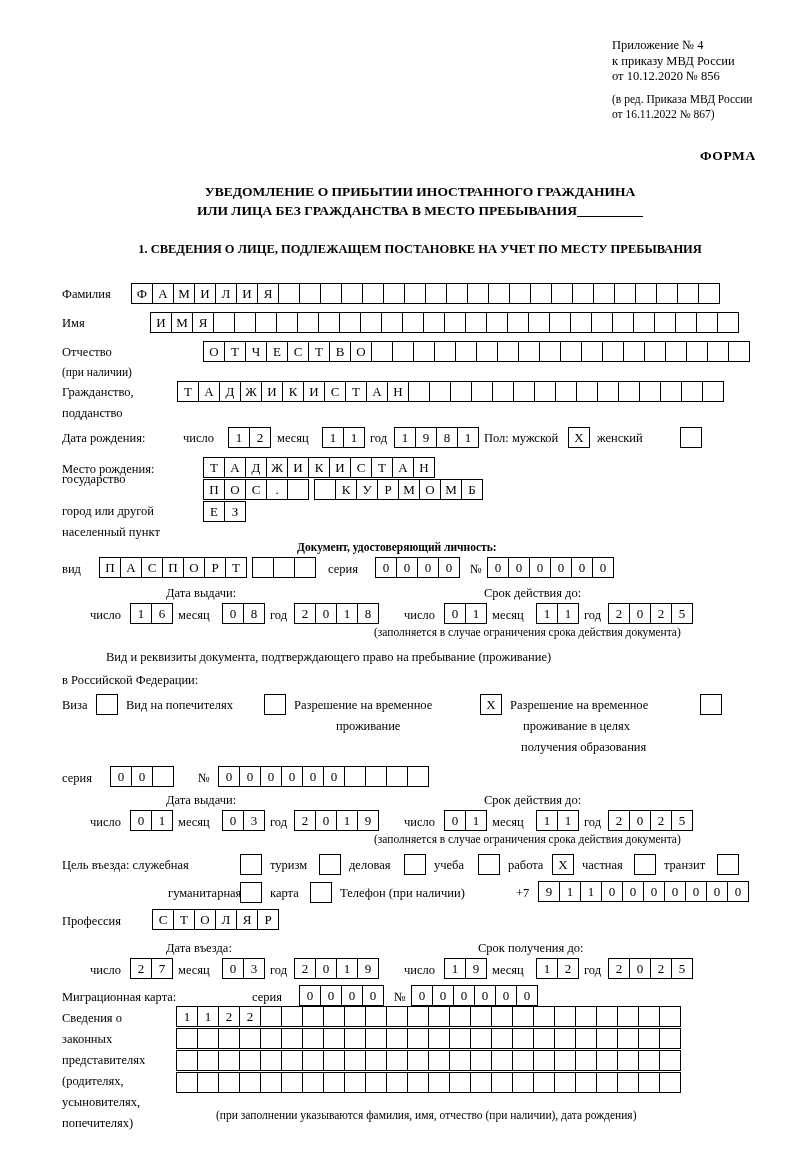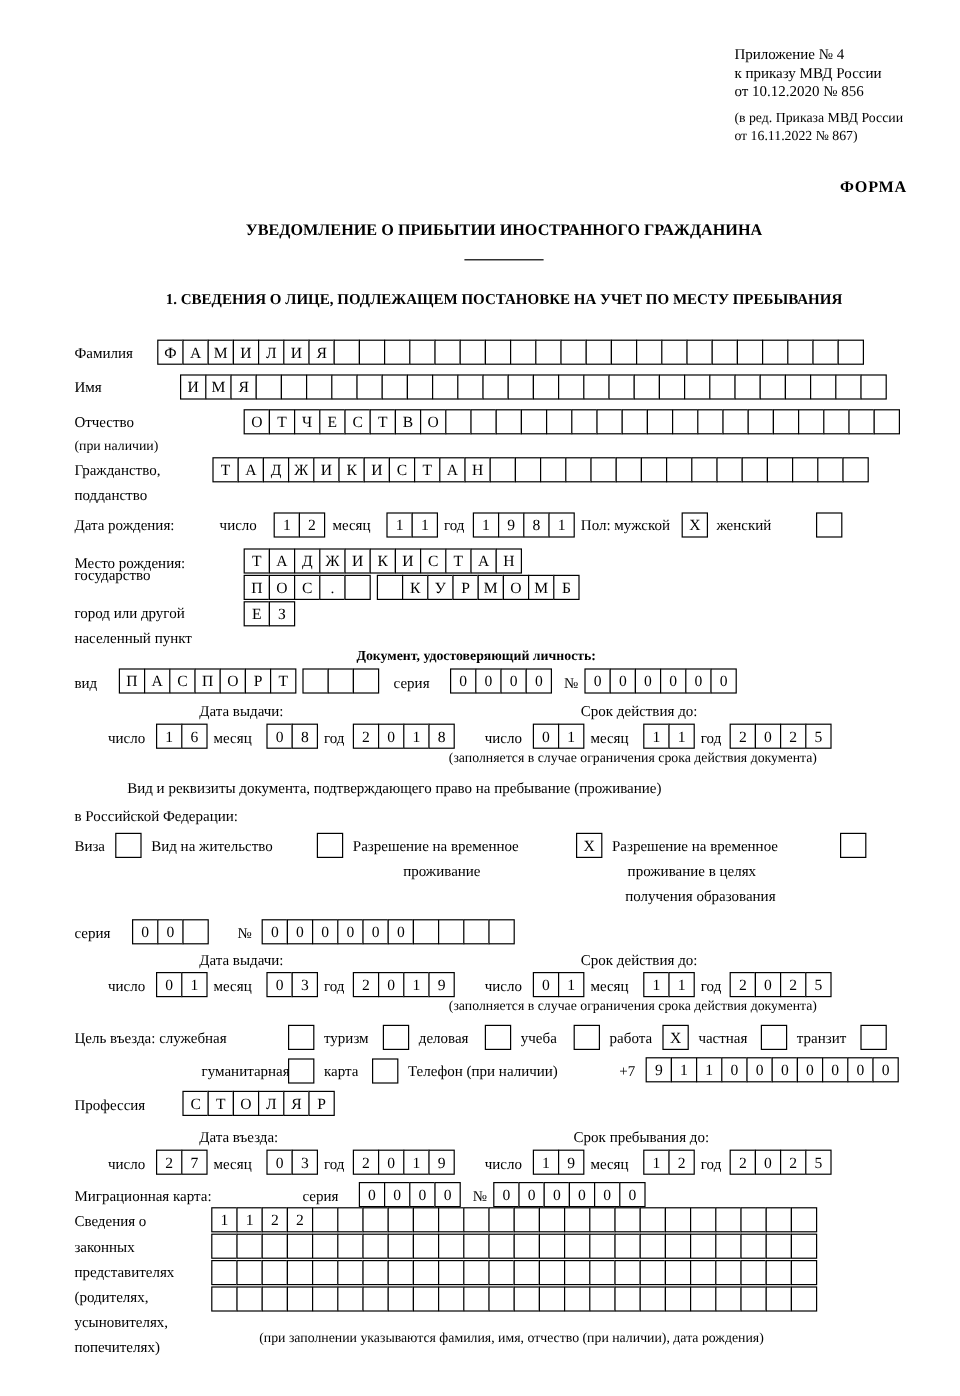--- a/index.html
+++ b/index.html
@@ -91,21 +91,21 @@
     <div>от 10.12.2020 № 856</div>
     <div class="gap"></div>
     <div style="font-size:11.5px">(в ред. Приказа МВД России</div>
     <div style="font-size:11.5px">от 16.11.2022 № 867)</div>
   </div>
 
   <div class="forma">ФОРМА</div>
 
   <div class="title">
     <span>УВЕДОМЛЕНИЕ О ПРИБЫТИИ ИНОСТРАННОГО ГРАЖДАНИНА</span><br>
-    <span class="uline"></span>
+    <span>ИЛИ ЛИЦА БЕЗ ГРАЖДАНСТВА В МЕСТО ПРЕБЫВАНИЯ</span><span class="uline"></span>
   </div>
 
   <div class="section-title">1. СВЕДЕНИЯ О ЛИЦЕ, ПОДЛЕЖАЩЕМ ПОСТАНОВКЕ НА УЧЕТ ПО МЕСТУ ПРЕБЫВАНИЯ</div>
 
   <div class="lbl" style="left:62px; top:287px;">Фамилия</div>
   <div class="boxes" id="row-surname" style="left:131px; top:283px;">
       <div class="cell">Ф</div>
       <div class="cell">А</div>
       <div class="cell">М</div>
       <div class="cell">И</div>
@@ -356,21 +356,21 @@
       <div class="cell">2</div>
       <div class="cell">5</div>
     </div>
   <div class="lbl small" style="left:374px; top:626px;">(заполняется в случае ограничения срока действия документа)</div>
 
   <div class="lbl" style="left:62px; top:650px;margin-left:44px;">Вид и реквизиты документа, подтверждающего право на пребывание (проживание)</div>
   <div class="lbl" style="left:62px; top:673px;">в Российской Федерации:</div>
 
   <div class="lbl" style="left:62px; top:698px;">Виза</div>
   <div class="box1" style="left:96px; top:694px;"></div>
-  <div class="lbl" style="left:126px; top:698px;">Вид на жительство</div>
+  <div class="lbl" style="left:126px; top:698px;">Вид на попечителях</div>
   <div class="box1" style="left:264px; top:694px;"></div>
   <div class="lbl" style="left:294px; top:698px;">Разрешение на временное</div>
   <div class="lbl" style="left:336px; top:719px;">проживание</div>
   <div class="box1" style="left:480px; top:694px;">Х</div>
   <div class="lbl" style="left:510px; top:698px;">Разрешение на временное</div>
   <div class="lbl" style="left:523px; top:719px;">проживание в целях</div>
   <div class="lbl" style="left:521px; top:740px;">получения образования</div>
   <div class="box1" style="left:700px; top:694px;"></div>
 
   <div class="lbl" style="left:62px; top:771px;">серия</div>
@@ -469,21 +469,21 @@
   <div class="boxes" id="row-profession" style="left:152px; top:909px;">
       <div class="cell">С</div>
       <div class="cell">Т</div>
       <div class="cell">О</div>
       <div class="cell">Л</div>
       <div class="cell">Я</div>
       <div class="cell">Р</div>
     </div>
 
   <div class="lbl" style="left:166px; top:941px;">Дата въезда:</div>
-  <div class="lbl" style="left:478px; top:941px;">Срок пребывания до:</div>
+  <div class="lbl" style="left:478px; top:941px;">Срок получения до:</div>
   <div class="lbl" style="left:90px; top:963px;">число</div>
   <div class="boxes" id="row-e-day" style="left:130px; top:958px;">
       <div class="cell">2</div>
       <div class="cell">7</div>
     </div>
   <div class="lbl" style="left:178px; top:963px;">месяц</div>
   <div class="boxes" id="row-e-month" style="left:222px; top:958px;">
       <div class="cell">0</div>
       <div class="cell">3</div>
     </div>

